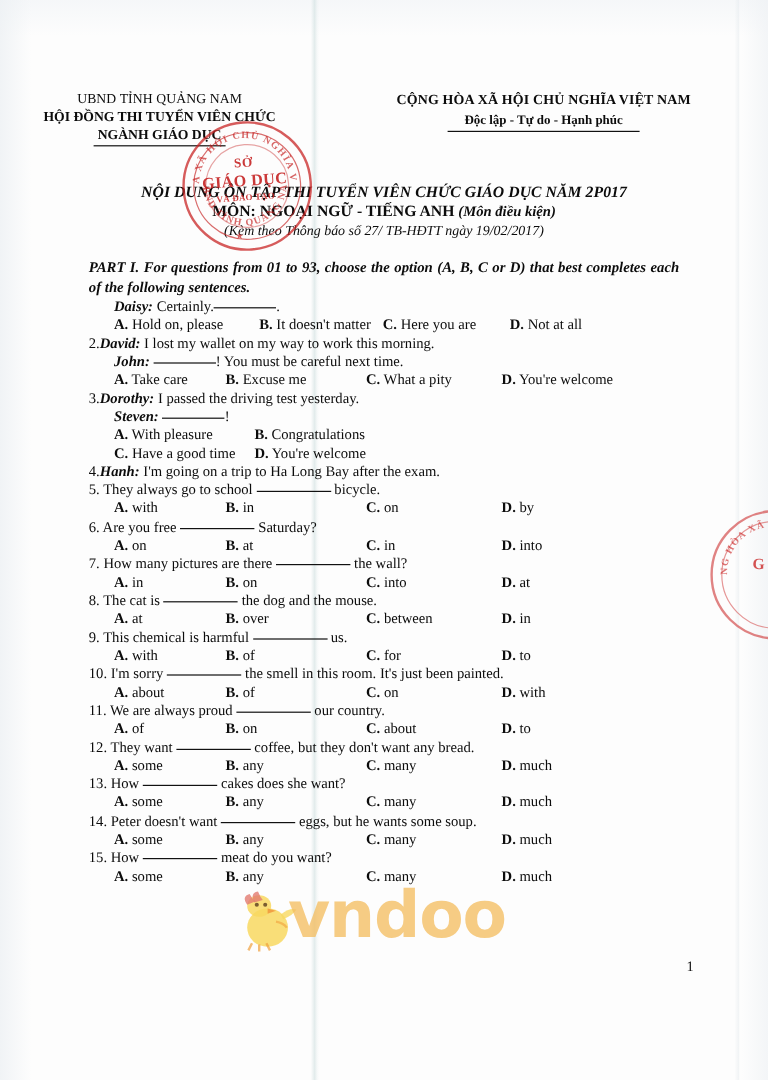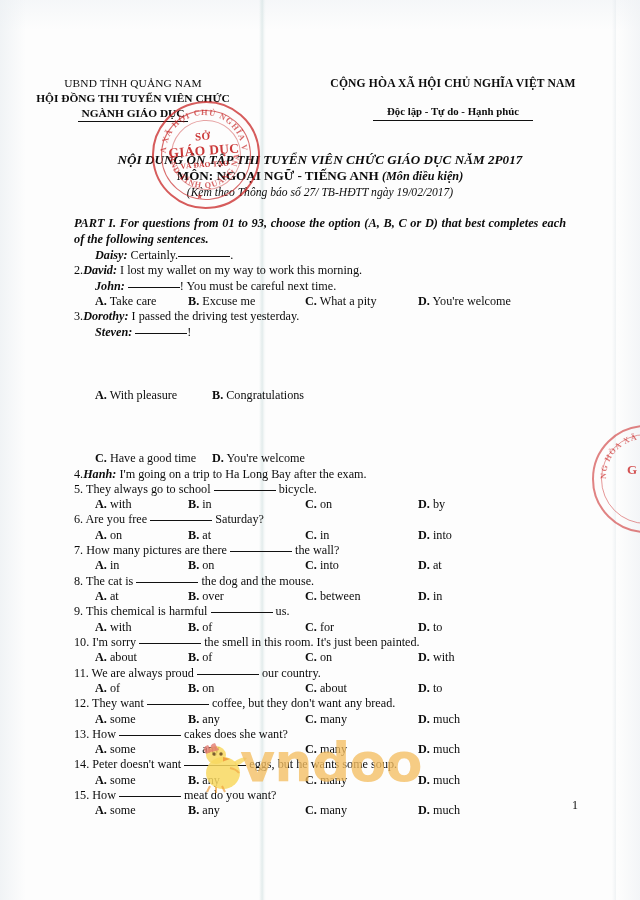--- a/index.html
+++ b/index.html
@@ -47,21 +47,21 @@
   }
   .hdr-left .l1{letter-spacing:.1px;}
   .hdr-left .l2,.hdr-left .l3{font-weight:bold;}
   .hdr-left .l3{display:inline-block;border-bottom:1.4px solid #111;padding:0 3px 1px 3px;}
   .hdr-right{
     flex:1;text-align:center;
     font-size:11.6px;line-height:1.32;
   }
   .hdr-right .r1{font-weight:bold;letter-spacing:.15px;}
   .hdr-right .r2{font-weight:bold;font-size:10.8px;display:inline-block;
-    border-bottom:1.2px solid #111;padding:1px 14px 1px 14px;margin-top:12px;}
+    border-bottom:1.2px solid #111;padding:1px 14px 1px 14px;margin-top:1px;}
 
   
   .title{
     position:absolute;top:152px;left:0;right:0;text-align:center;
   }
   .t1{font-weight:bold;font-size:13.1px;letter-spacing:.05px;font-style:italic;}
   .t2{font-weight:bold;font-size:13.1px;margin-top:0;}
   .t2 .cond{font-style:italic;font-weight:bold;font-size:12.2px;}
   .t3{font-style:italic;font-size:11.6px;margin-top:2px;}
 
@@ -89,21 +89,21 @@
   .opt{white-space:nowrap;}
   .opt b{font-weight:bold;}
   .c1{width:93px;} .c2{width:117px;} .c3{width:113px;} .c4{flex:1;}
   
   .opts-inline{padding-left:21px;line-height:1.255;white-space:nowrap;}
   .opts-inline .gp{display:inline-block;}
   .gap-a{width:30px;display:inline-block;}
   .gap-b{width:10px;display:inline-block;}
   .gap-c{width:28px;display:inline-block;}
   
-  .opts-half{display:flex;padding-left:21px;line-height:1.255;margin-top:48px;}
+  .opts-half{display:flex;padding-left:21px;line-height:1.255;}
   .h1{width:117px;}
 
   
   .pgnum{position:absolute;top:798px;left:0;right:62px;text-align:right;font-size:12px;}
 
   
   .stamp-main{
     position:absolute;left:152px;top:101px;width:104px;height:104px;
     border-radius:50%;
     border:2.1px solid rgba(200,34,34,.80);
@@ -194,20 +194,21 @@
     <div class="t1">NỘI DUNG ÔN TẬP THI TUYỂN VIÊN CHỨC GIÁO DỤC NĂM 2P017</div>
     <div class="t2"><span>MÔN: NGOẠI NGỮ - TIẾNG ANH </span><span class="cond">(Môn điều kiện)</span></div>
     <div class="t3">(Kèm theo Thông báo số 27/ TB-HĐTT ngày 19/02/2017)</div>
   </div>
 
   <div class="part">PART I. For questions from 01 to 93, choose the option (A, B, C or D) that best completes each of the following sentences.</div>
 
   <div class="qlist">
       <div class="q">
         <div class="qline sub"><span class="spk">Daisy:</span> Certainly.<span class="blank b-m"></span>.</div>
+        <div class="opts-inline"><span class="gp"><b>A.</b> Hold on, please</span><span class="gap-a"></span><span class="gp"><b>B.</b> It doesn't matter</span><span class="gap-b"></span><span class="gp"><b>C.</b> Here you are</span><span class="gap-c"></span><span class="gp"><b>D.</b> Not at all</span></div>
       </div>
       <div class="q">
         <div class="qline"><span class="num">2. </span><span class="spk">David:</span> I lost my wallet on my way to work this morning.</div>
         <div class="qline sub"><span class="spk">John:</span> <span class="blank b-m"></span>! You must be careful next time.</div>
         <div class="opts">
           <div class="opt c1"><b>A.</b> Take care</div>
           <div class="opt c2"><b>B.</b> Excuse me</div>
           <div class="opt c3"><b>C.</b> What a pity</div>
           <div class="opt c4"><b>D.</b> You're welcome</div>
         </div>

